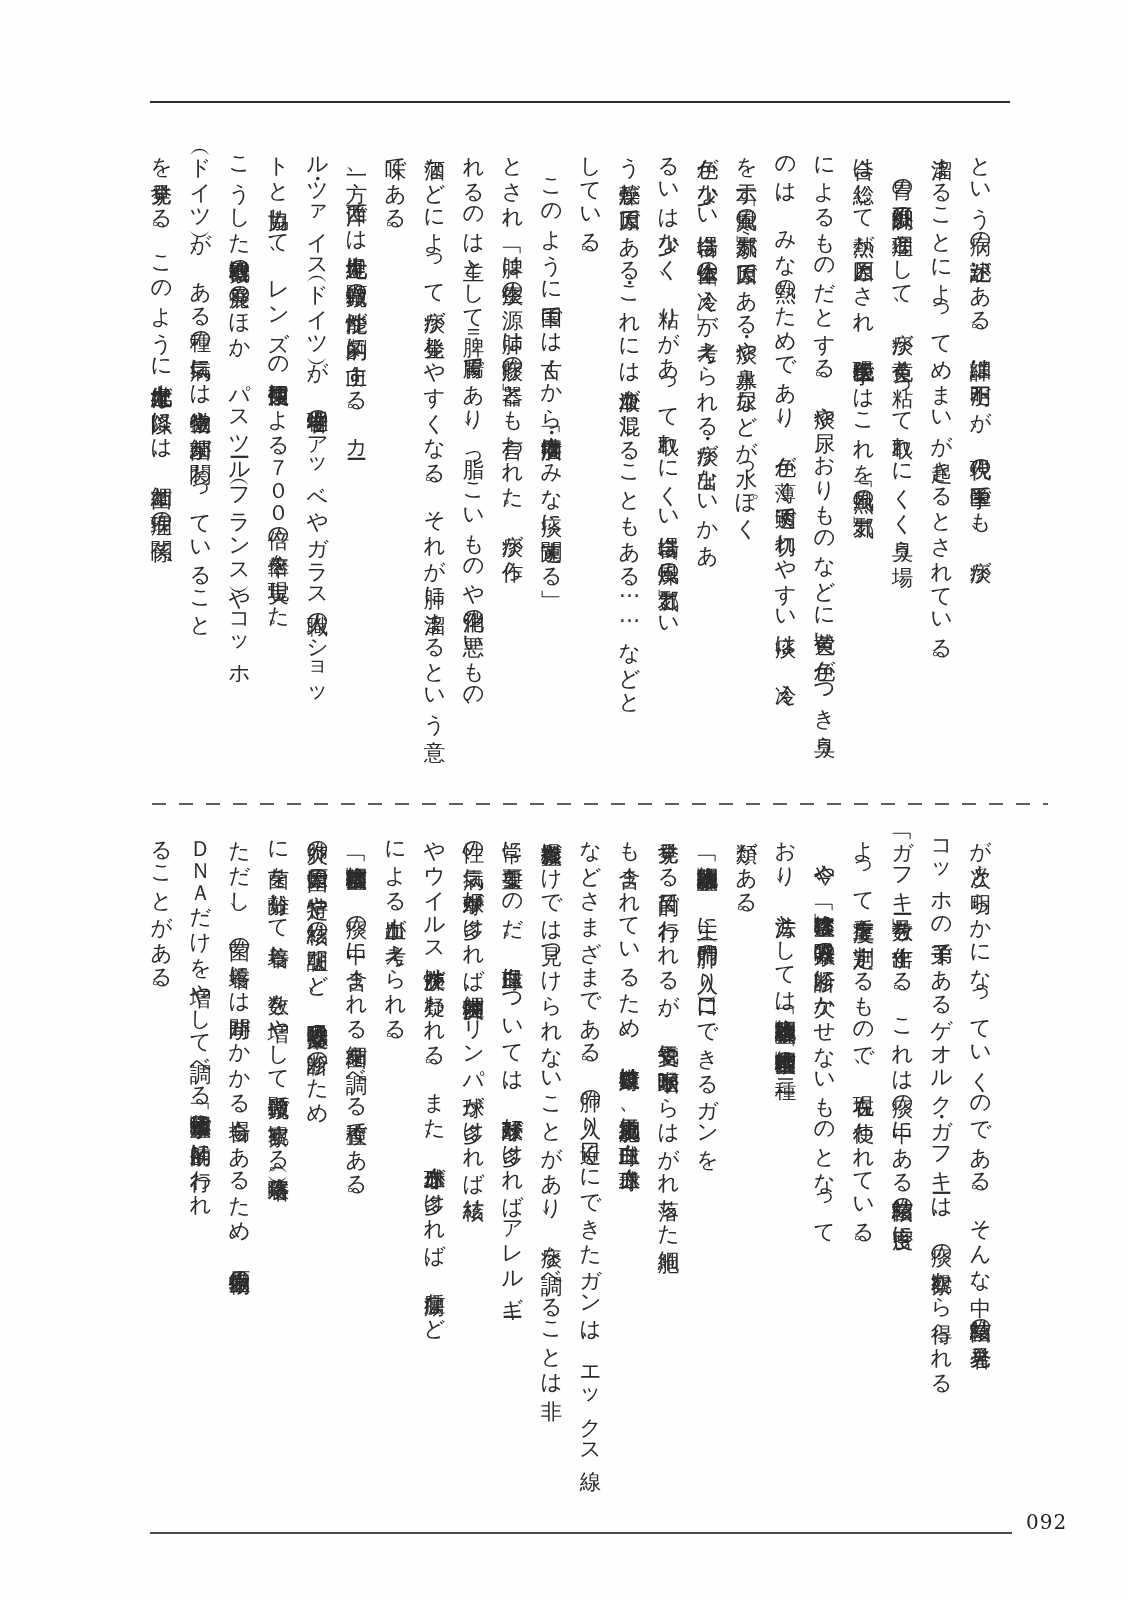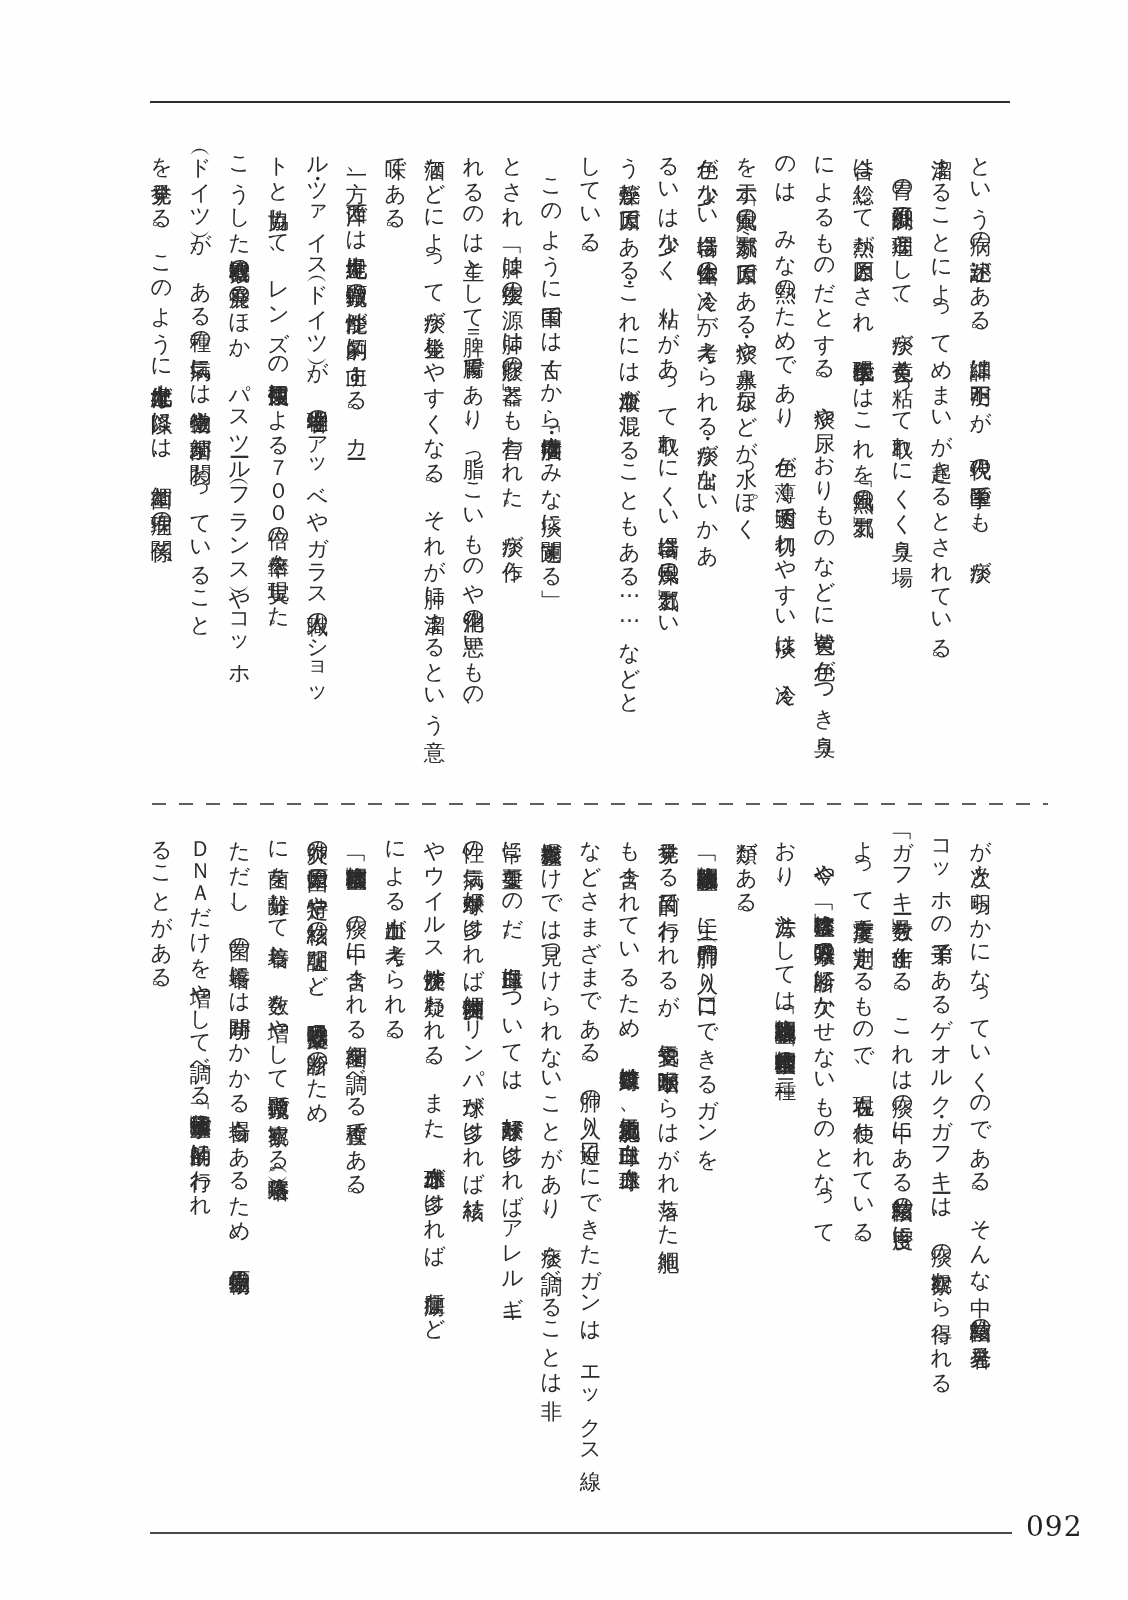--- a/index.html
+++ b/index.html
@@ -22,21 +22,21 @@
     writing-mode:vertical-rl;text-orientation:upright;
     font-size:21.5px;line-height:39px;letter-spacing:0.7px;
     color:#2b2b2b;
   }
   .vblock-top{top:142px;}
   .vblock-bottom{top:826px;}
   .vline{white-space:nowrap;}
   .page-number{
     position:absolute;left:1026px;top:1510px;
     font-family:"DejaVu Serif","Liberation Serif",serif;
-    font-size:28px;color:#222222;letter-spacing:1px;text-align:center;
+    font-size:20px;color:#222222;letter-spacing:1px;text-align:center;
   }
 </style>
 </head>
 <body>
 
 <div class="page">
 
   <div class="rule top-rule"></div>
 
   <div class="vblock vblock-top">

